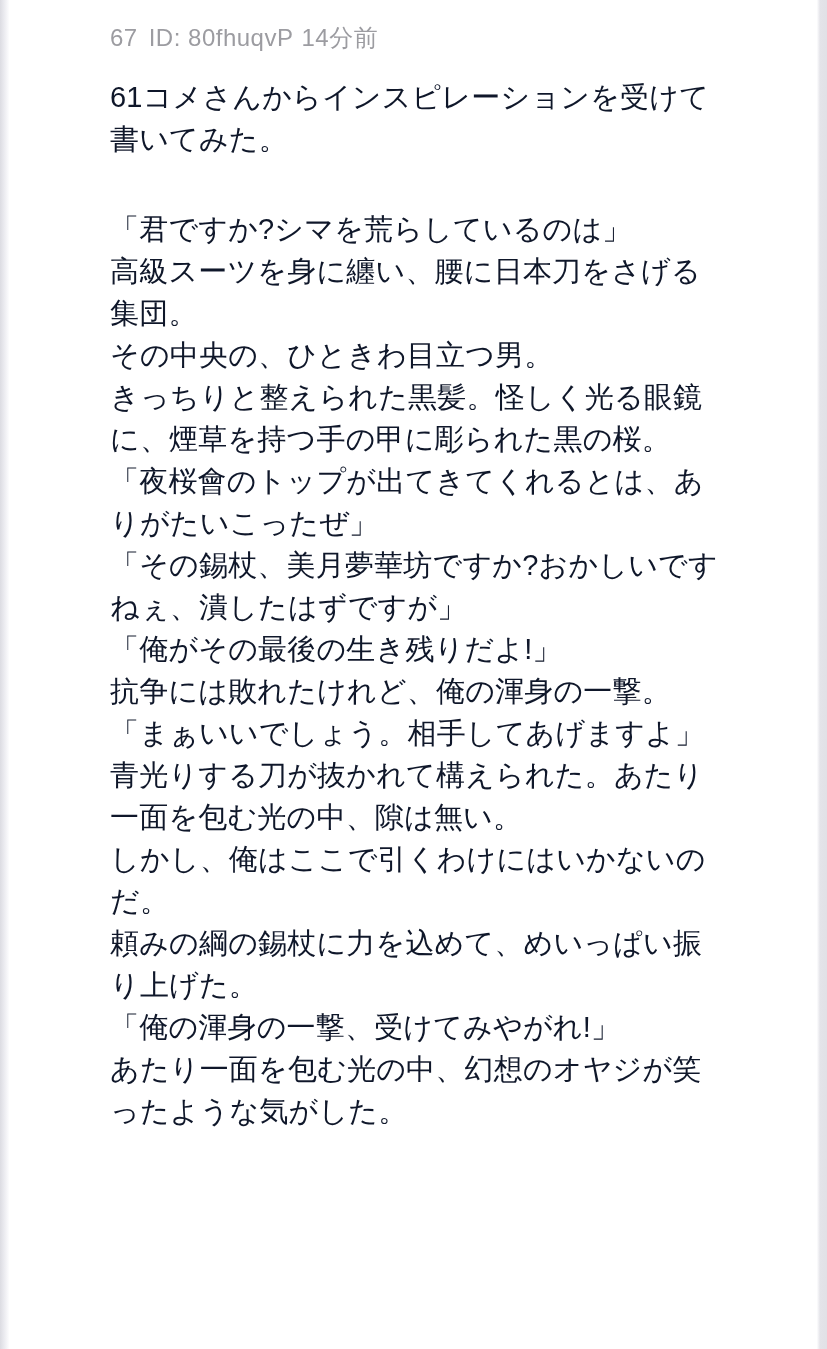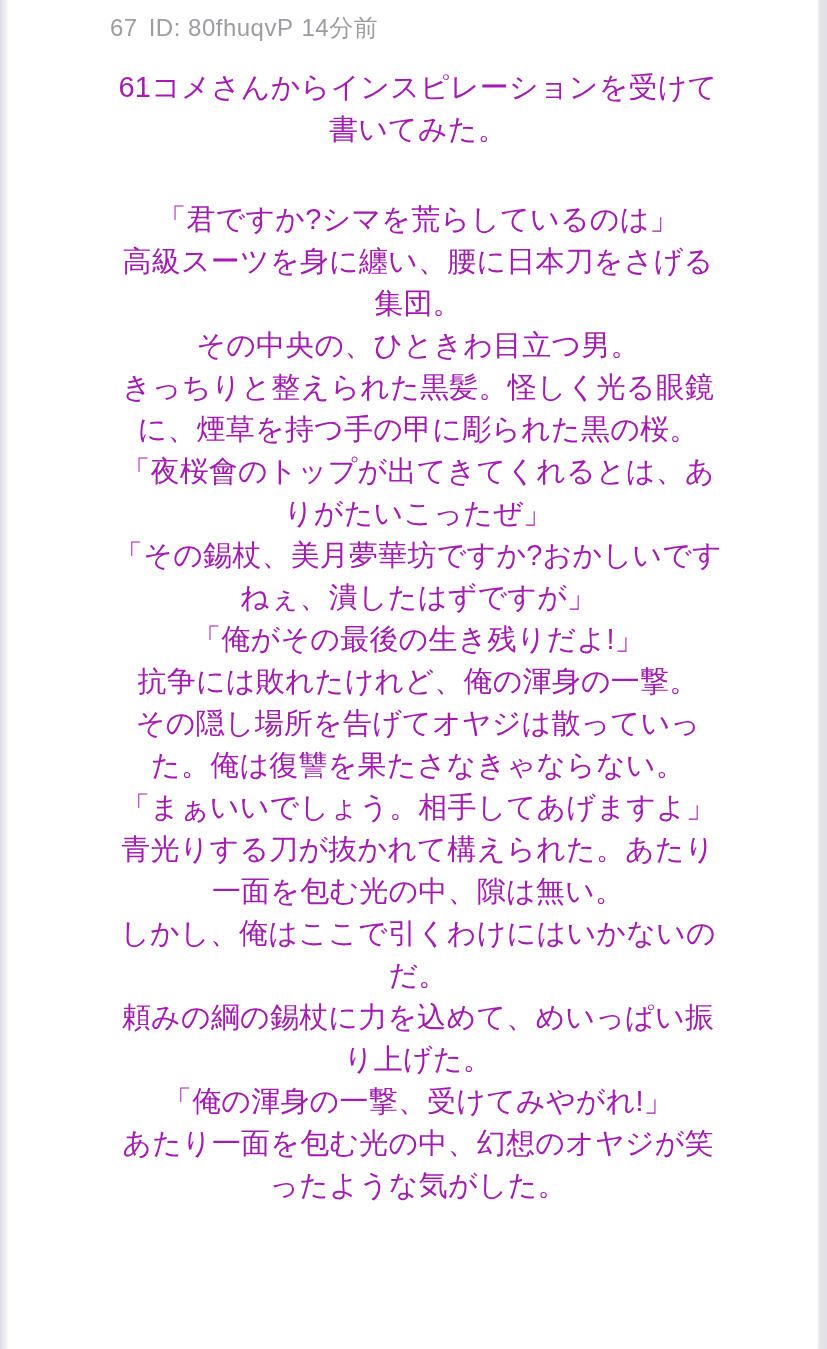--- a/index.html
+++ b/index.html
@@ -10,33 +10,33 @@
   }
   .edge-band-left{
     position:absolute;left:0;top:0;bottom:0;width:9px;
     background:linear-gradient(to right,#dcdce2 0%,#e9e9ee 40%,#fdfdfe 100%);
   }
   .edge-band-right{
     position:absolute;right:0;top:0;bottom:0;width:10px;
     background:linear-gradient(to left,#e1e1e6 0%,#e4e4e9 70%,#fdfdfe 100%);
   }
   .content{
-    position:absolute;left:110px;top:0;width:616px;text-align:center;
+    position:absolute;left:110px;top:10px;width:616px;
   }
   .comment-header{
     padding-top:13px;
     font-size:24px;line-height:30px;color:#9c9ca1;
     display:flex;align-items:baseline;
     letter-spacing:0.5px;
   }
   .comment-header .num{margin-right:11px;}
   .comment-header .time{margin-left:8px;}
   .comment-body{
     margin-top:23px;
-    font-size:29px;line-height:42px;color:#a21caf;
+    font-size:29px;line-height:42px;color:#0f172a;
     letter-spacing:0.2px;
   }
   .body-line{min-height:42px;overflow-wrap:anywhere;}
   .body-line.blank{height:24px;min-height:24px;}
 </style>
 </head>
 <body>
 
 <div class="edge-band-left"></div>
 <div class="edge-band-right"></div>
@@ -54,21 +54,20 @@
       <div class="body-line blank"></div>
       <div class="body-line blank"></div>
       <div class="body-line">「君ですか?シマを荒らしているのは」</div>
       <div class="body-line">高級スーツを身に纏い、腰に日本刀をさげる集団。</div>
       <div class="body-line">その中央の、ひときわ目立つ男。</div>
       <div class="body-line">きっちりと整えられた黒髪。怪しく光る眼鏡に、煙草を持つ手の甲に彫られた黒の桜。</div>
       <div class="body-line">「夜桜會のトップが出てきてくれるとは、ありがたいこったぜ」</div>
       <div class="body-line">「その錫杖、美月夢華坊ですか?おかしいですねぇ、潰したはずですが」</div>
       <div class="body-line">「俺がその最後の生き残りだよ!」</div>
       <div class="body-line">抗争には敗れたけれど、俺の渾身の一撃。</div>
-      <div class="body-line">その隠し場所を告げてオヤジは散っていった。俺は復讐を果たさなきゃならない。</div>
       <div class="body-line">「まぁいいでしょう。相手してあげますよ」</div>
       <div class="body-line">青光りする刀が抜かれて構えられた。あたり一面を包む光の中、隙は無い。</div>
       <div class="body-line">しかし、俺はここで引くわけにはいかないのだ。</div>
       <div class="body-line">頼みの綱の錫杖に力を込めて、めいっぱい振り上げた。</div>
       <div class="body-line">「俺の渾身の一撃、受けてみやがれ!」</div>
       <div class="body-line">あたり一面を包む光の中、幻想のオヤジが笑ったような気がした。</div>
     </div>
 
 </div>
 

